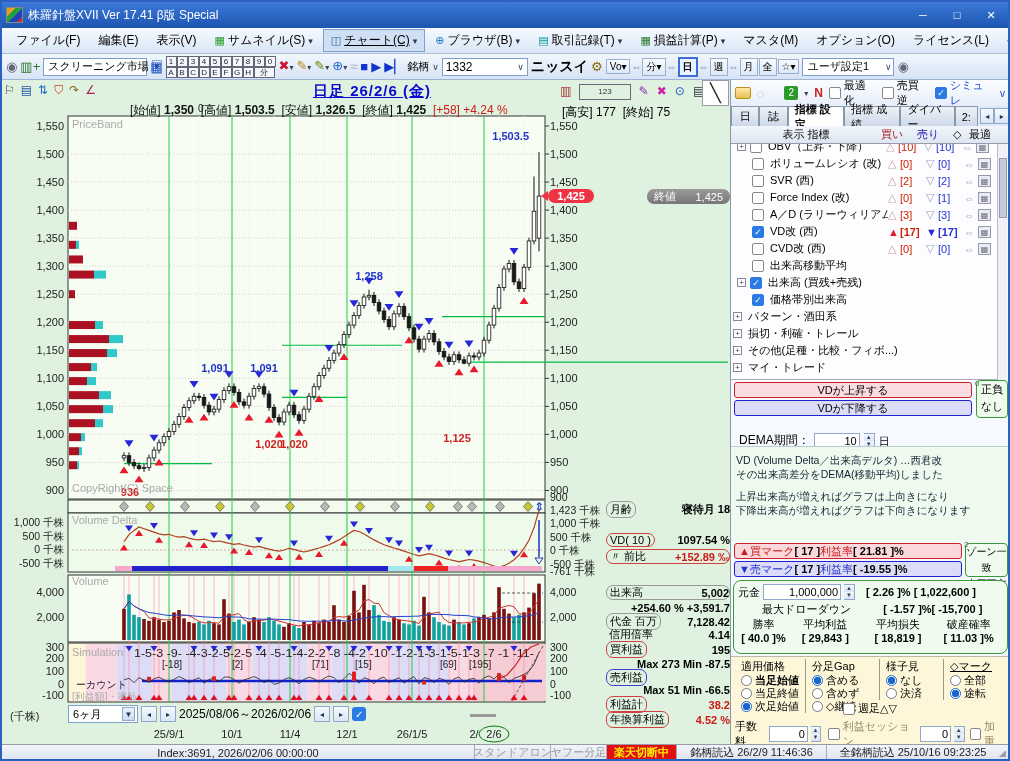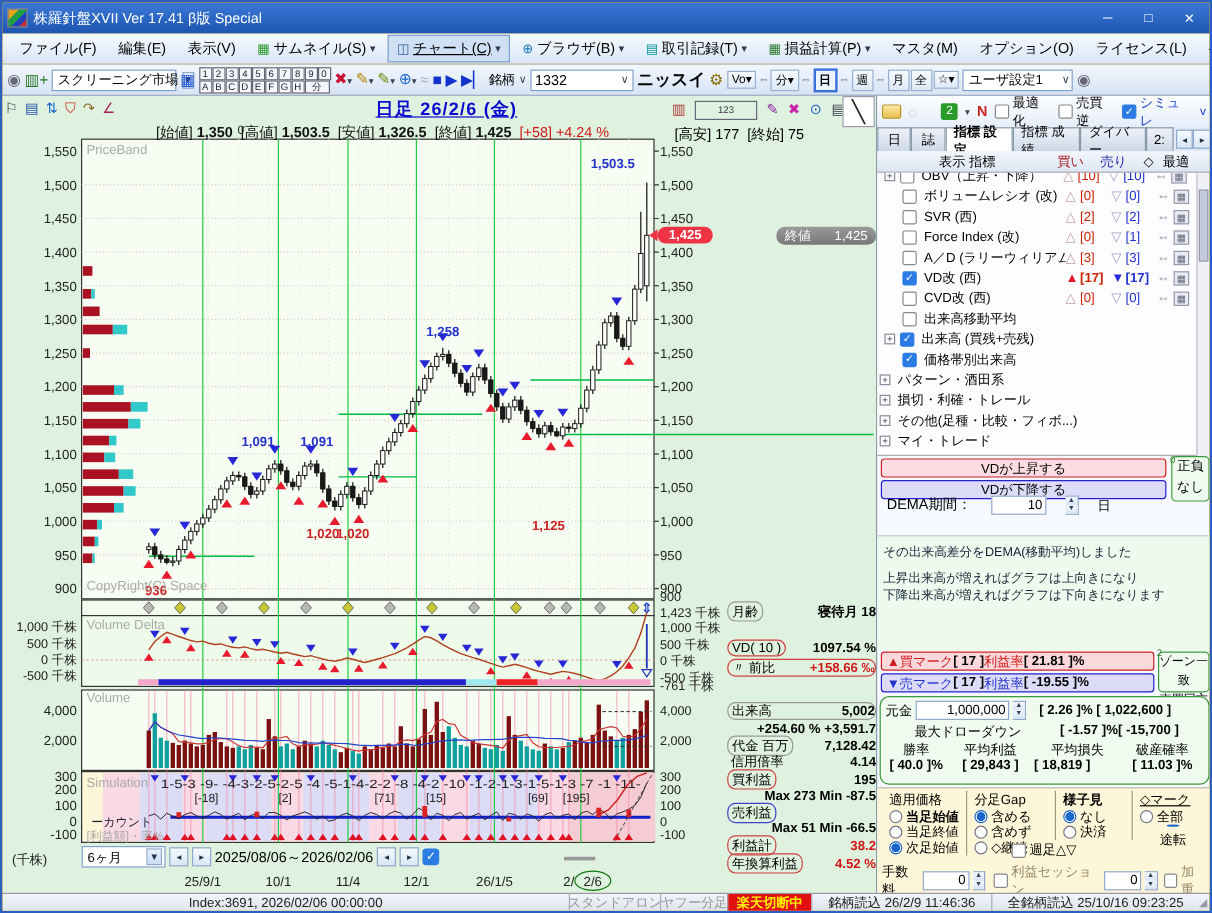--- a/index.html
+++ b/index.html
@@ -1,17 +1,17 @@
 <!DOCTYPE html>
 <html><head>
 <meta charset="utf-8">
 <style>
   *{margin:0;padding:0;box-sizing:border-box;font-family:"Liberation Sans","DejaVu Sans",sans-serif;}
   body{background:#9db8d8;}
-  #win{position:relative;width:1010px;height:761px;background:#eab308;border:2px solid #2b5fc0;overflow:hidden;}
+  #win{position:relative;width:1010px;height:761px;background:#be185d;border:2px solid #2b5fc0;overflow:hidden;}
   .abs{position:absolute;}
   
   #titlebar{height:26px;background:linear-gradient(#3c79d8,#1d55b0);display:flex;align-items:center;color:#fff;font-size:12px;padding-left:4px;}
   #appicon{width:17px;height:16px;margin-right:5px;border:1px solid #888;background:linear-gradient(135deg,#e8a020 0 30%,#20a040 30% 55%,#2040c0 55% 80%,#c03030 80% 100%);}
   #titletext{flex:1;}
   .winbtns{display:flex;height:100%;}
   .wbtn{width:34px;height:100%;display:flex;align-items:center;justify-content:center;font-size:11px;color:#fff;cursor:pointer;}
   
   #menubar{height:26px;background:linear-gradient(#f6fafe,#d9e6f7);border-bottom:1px solid #aebfd8;display:flex;align-items:center;font-size:12px;padding-left:6px;gap:2px;}
   .mitem{display:flex;align-items:center;padding:2px 7px;gap:3px;white-space:nowrap;border:1px solid transparent;}
@@ -883,21 +883,21 @@
           <div class="inforow" style="top: 422px;">
             <span class="ilbl" style="border: 1px solid rgb(153, 153, 153);">月齢</span>
             <span class="ival">寝待月  18</span>
           </div>
           <div class="inforow" style="top: 452px;">
             <span class="ilbl" style="border: 1px solid rgb(208, 64, 64);">VD( 10 )</span>
             <span class="ival">1097.54 %</span>
           </div>
           <div class="inforow" style="top: 469px; border: 1px solid rgb(208, 64, 64); border-radius: 7px;">
             <span class="ilbl" style="border: none;">〃 前比</span>
-            <span class="ival" style="color: rgb(208, 24, 24);">+158.66 ‰</span>
+            <span class="ival" style="color: rgb(208, 24, 24);">+152.89 ‰</span>
           </div>
           <div class="inforow" style="top: 505px; border: 1px solid rgb(153, 153, 153); border-radius: 7px;">
             <span class="ilbl" style="border: none;">出来高</span>
             <span class="ival">5,002</span>
           </div>
           <div class="inforow" style="top: 520px;">
             <span class="ival">+254.60 %   +3,591.7</span>
           </div>
           <div class="inforow" style="top: 534px;">
             <span class="ilbl" style="border: 1px solid rgb(153, 153, 153);">代金 百万</span>
@@ -1111,32 +1111,33 @@
       <div class="abs" style="left:266px;top:64px;width:10px;height:236px;background:#eef0f6;border-left:1px solid #bbc">
         <div style="width:8px;height:60px;background:#c3cbdd;border:1px solid #99a;margin:14px auto 0"></div>
       </div>
       <div class="vdbox" style="top:302px;border-color:#cc2222;background:#fbdce2">VDが上昇する</div>
       <div class="vdbox" style="top:320px;border-color:#2222cc;background:#dcdcf8">VDが下降する</div>
       <div class="abs grnbox" style="left:245px;top:300px;width:32px;height:38px;font-size:11px;line-height:17px">
         <span style="position:absolute;left:-2px;top:-6px;font-size:8px;color:#2a7a2a">0</span>
         <div>正負</div>
         <div>なし</div>
       </div>
-      <div class="abs" style="left:8px;top:332px;display:flex;align-items:flex-end;gap:16px">
+      <div class="abs" style="left:8px;top:352px;display:flex;align-items:flex-end;gap:4px">
         <span style="font-size:12px">DEMA期間：</span>
         <div class="spin" style="width:46px">
             <span>10</span>
           </div>
         <div class="spinarr">
             <div>▲</div>
             <div>▼</div>
           </div>
         <span>日</span>
       </div>
       <div class="abs" style="left:0;top:366px;width:278px;height:96px;background:#effaef;border-top:1px solid #bcc;padding:6px 5px;font-size:10.5px;line-height:14px;color:#123">
+        <div>VD (Volume Delta／出来高デルタ)  …西君改</div>
         <div>その出来高差分をDEMA(移動平均)しました</div>
         <div style="margin-top:8px">上昇出来高が増えればグラフは上向きになり</div>
         <div>下降出来高が増えればグラフは下向きになります</div>
       </div>
       <div class="vdbox" style="top:463px;width:228px;border-color:#cc2222;background:#fbd8dc;justify-content:flex-start;padding:0 4px">
         <span class="red">▲買マーク</span>
         <b>[ 17 ]</b>
         <span class="red">利益率</span>
         <b>[   21.81 ]%</b>
       </div>
@@ -1171,21 +1172,21 @@
         </div>
         <div id="moneyHeads" style="display:flex;height:15px">
             <span style="width: 52px; text-align: center;">勝率</span>
             <span style="width: 74px; text-align: center;">平均利益</span>
             <span style="width: 74px; text-align: center;">平均損失</span>
             <span style="width: 70px; text-align: center;">破産確率</span>
           </div>
         <div id="moneyVals" style="display:flex;height:15px;font-weight:bold">
             <span style="width: 52px; text-align: center; white-space: nowrap;">[  40.0 ]%</span>
             <span style="width: 74px; text-align: center; white-space: nowrap;">[ 29,843 ]</span>
-            <span style="width: 74px; text-align: left; white-space: nowrap;">[ 18,819 ]</span>
+            <span style="width: 74px; text-align: center; white-space: nowrap;">[ 18,819 ]</span>
             <span style="width: 70px; text-align: center; white-space: nowrap;">[ 11.03 ]%</span>
           </div>
       </div>
       <div class="abs" style="left:0;top:576px;width:278px;height:88px;background:#fdf6d8;border-top:1px solid #bba">
         <div id="sgroups">
             <div class="sgroup" style="left: 4px; top: 2px; width: 66px;">
               <div class="sgt" style="padding-left: 6px;">適用価格</div>
               <div class="sopt" style="padding-left: 6px; font-weight: bold;">
                 <span class="radio"></span>
                 <span>当足始値</span>
@@ -1208,37 +1209,37 @@
               <div class="sopt" style="padding-left: 6px;">
                 <span class="radio"></span>
                 <span>含めず</span>
               </div>
               <div class="sopt" style="padding-left: 6px;">
                 <span class="radio"></span>
                 <span>◇継続</span>
               </div>
             </div>
             <div class="sgroup" style="left: 148px; top: 2px; width: 60px; border-left: 1px solid rgb(153, 153, 136);">
-              <div class="sgt" style="padding-left: 6px; font-weight: bold;">様子見</div>
+              <div class="sgt" style="padding-left: 6px;">様子見</div>
               <div class="sopt" style="padding-left: 6px;">
                 <span class="radio radon"></span>
                 <span>なし</span>
               </div>
               <div class="sopt" style="padding-left: 6px;">
                 <span class="radio"></span>
                 <span>決済</span>
               </div>
             </div>
             <div class="sgroup" style="left: 212px; top: 2px; width: 62px; border-left: 1px solid rgb(153, 153, 136);">
               <div class="sgt" style="padding-left: 6px; text-decoration: underline;">◇マーク</div>
               <div class="sopt" style="padding-left: 6px;">
                 <span class="radio"></span>
                 <span>全部</span>
               </div>
-              <div class="sopt" style="padding-left: 6px; flex-direction: column;">
+              <div class="sopt" style="padding-left: 6px;">
                 <span class="radio radon"></span>
                 <span>途転</span>
               </div>
             </div>
           </div>
         <label class="abs" style="left:112px;top:44px;display:flex;gap:3px;align-items:center">
             <span class="cb"></span>
             <span>週足△▽</span>
           </label>
         <div class="abs" style="left:4px;top:62px;display:flex;align-items:center;gap:3px;width:270px">

